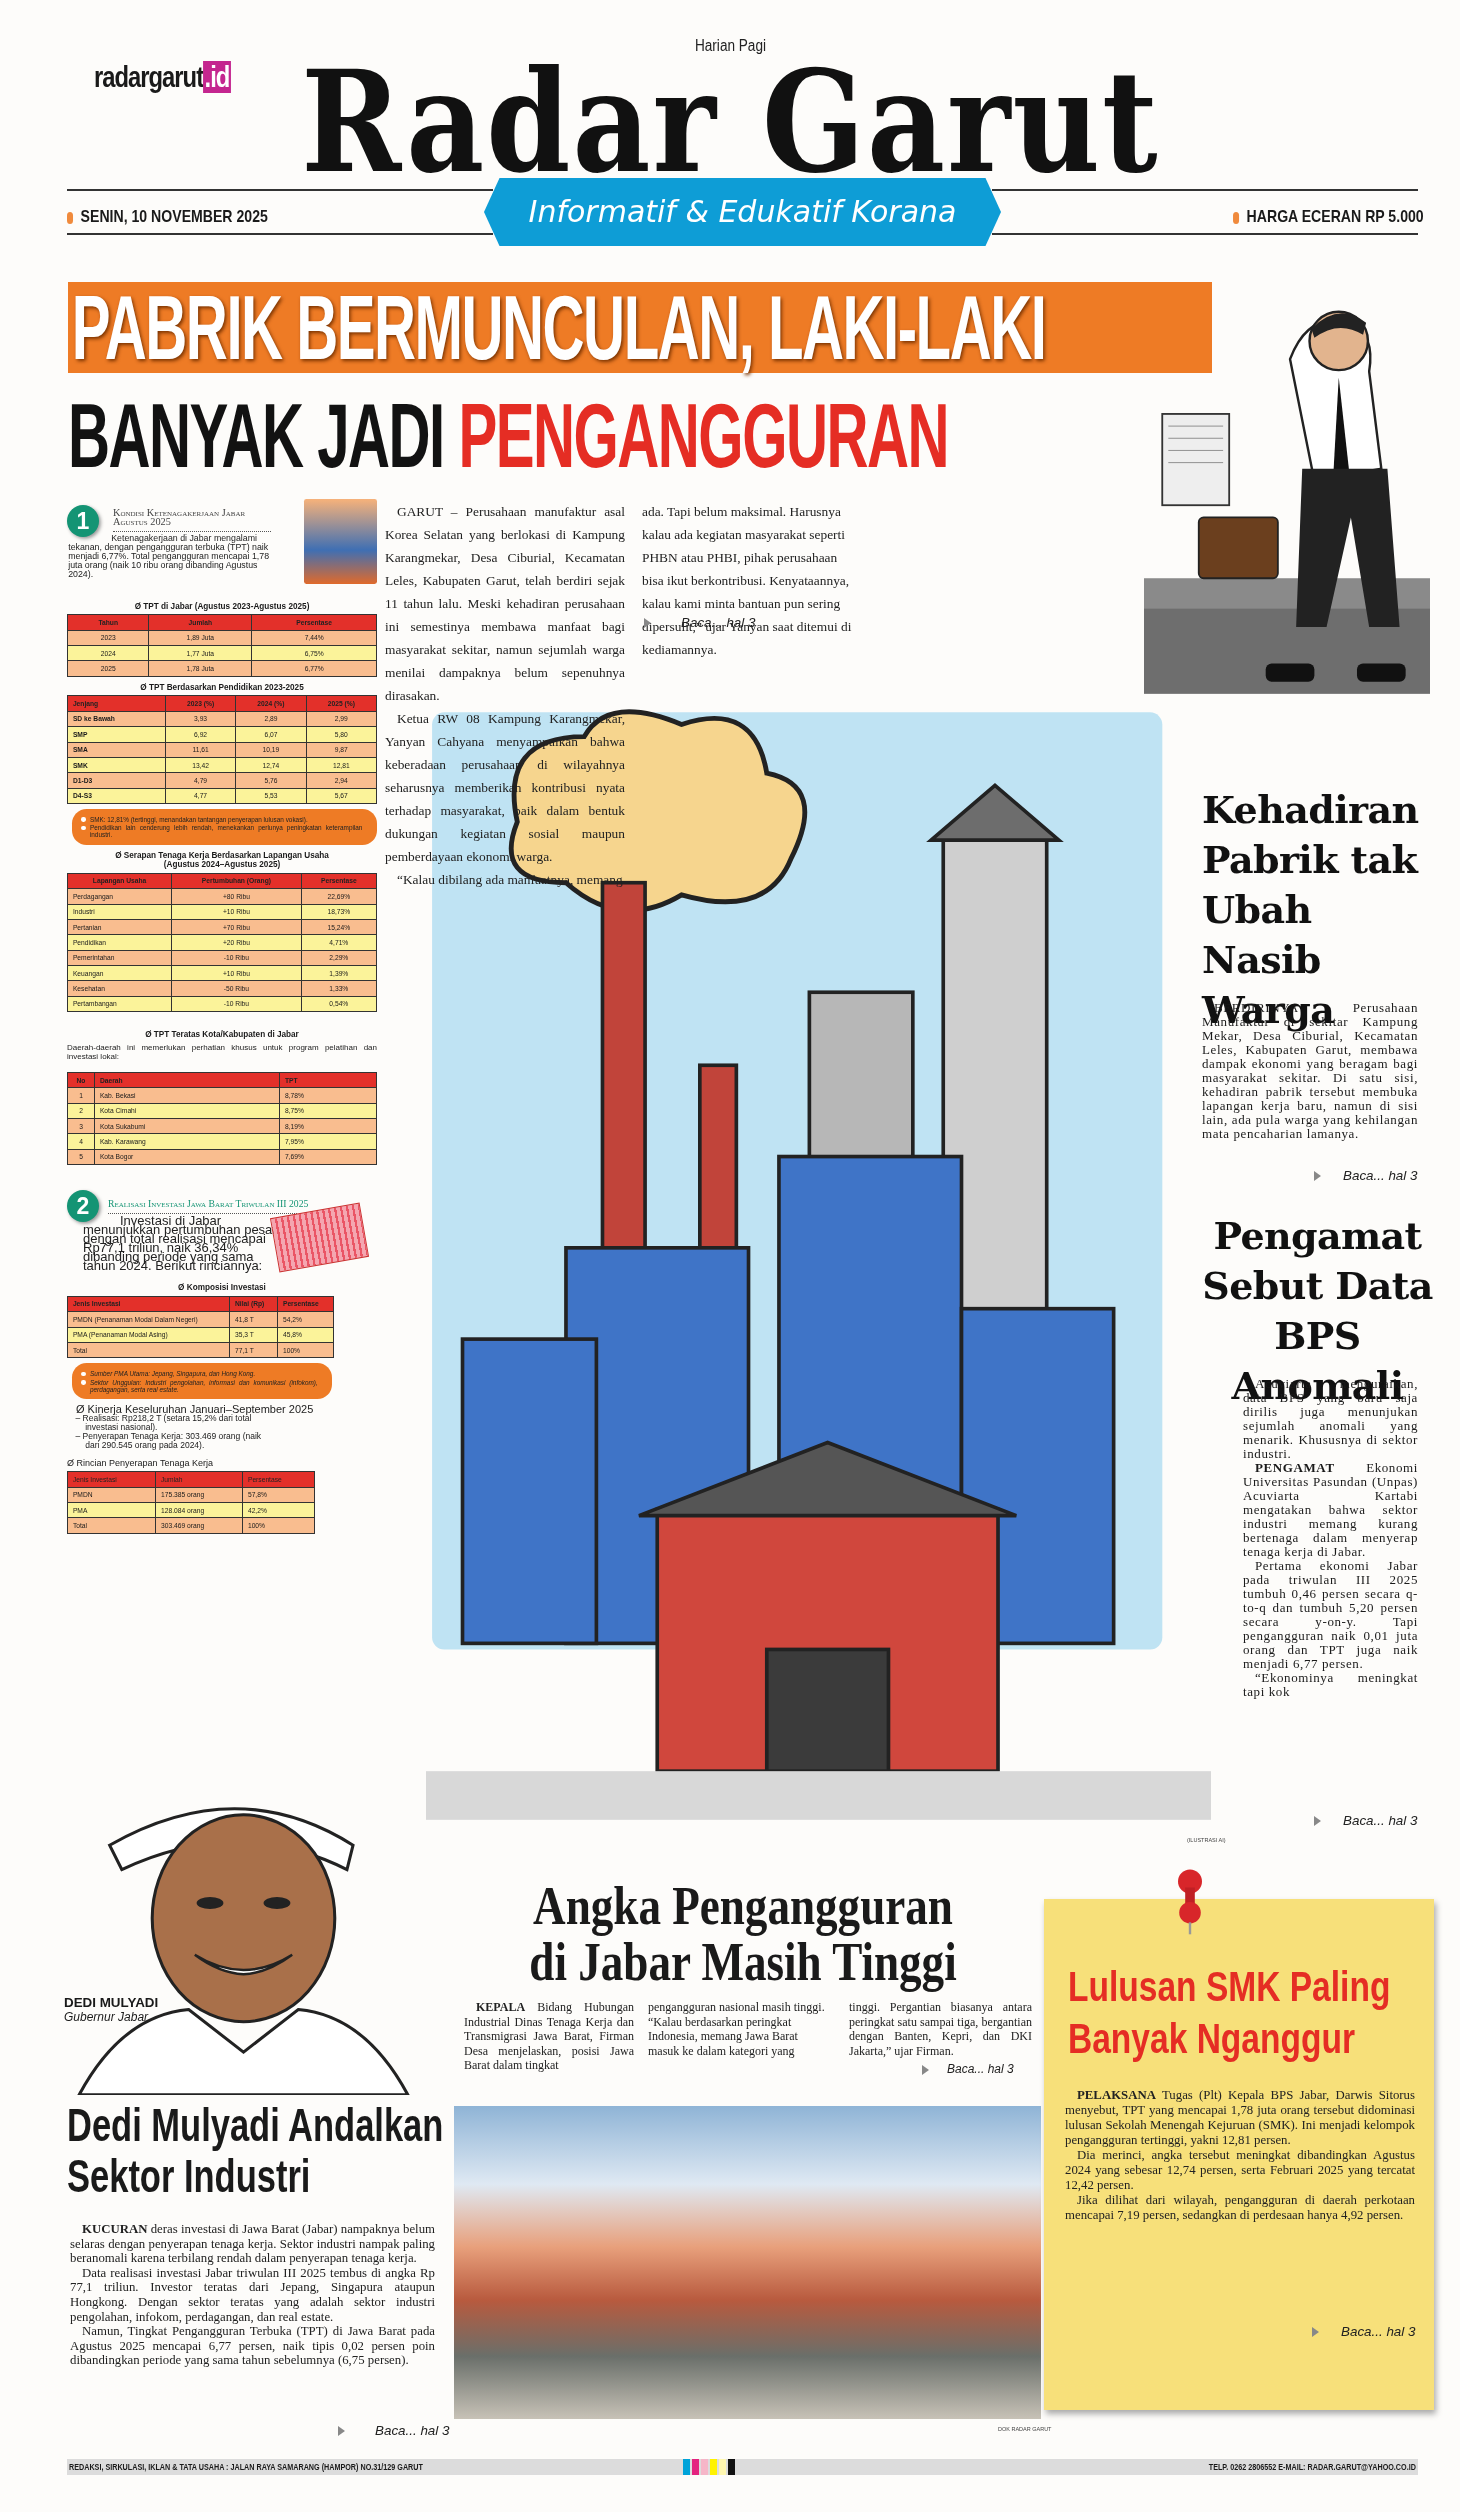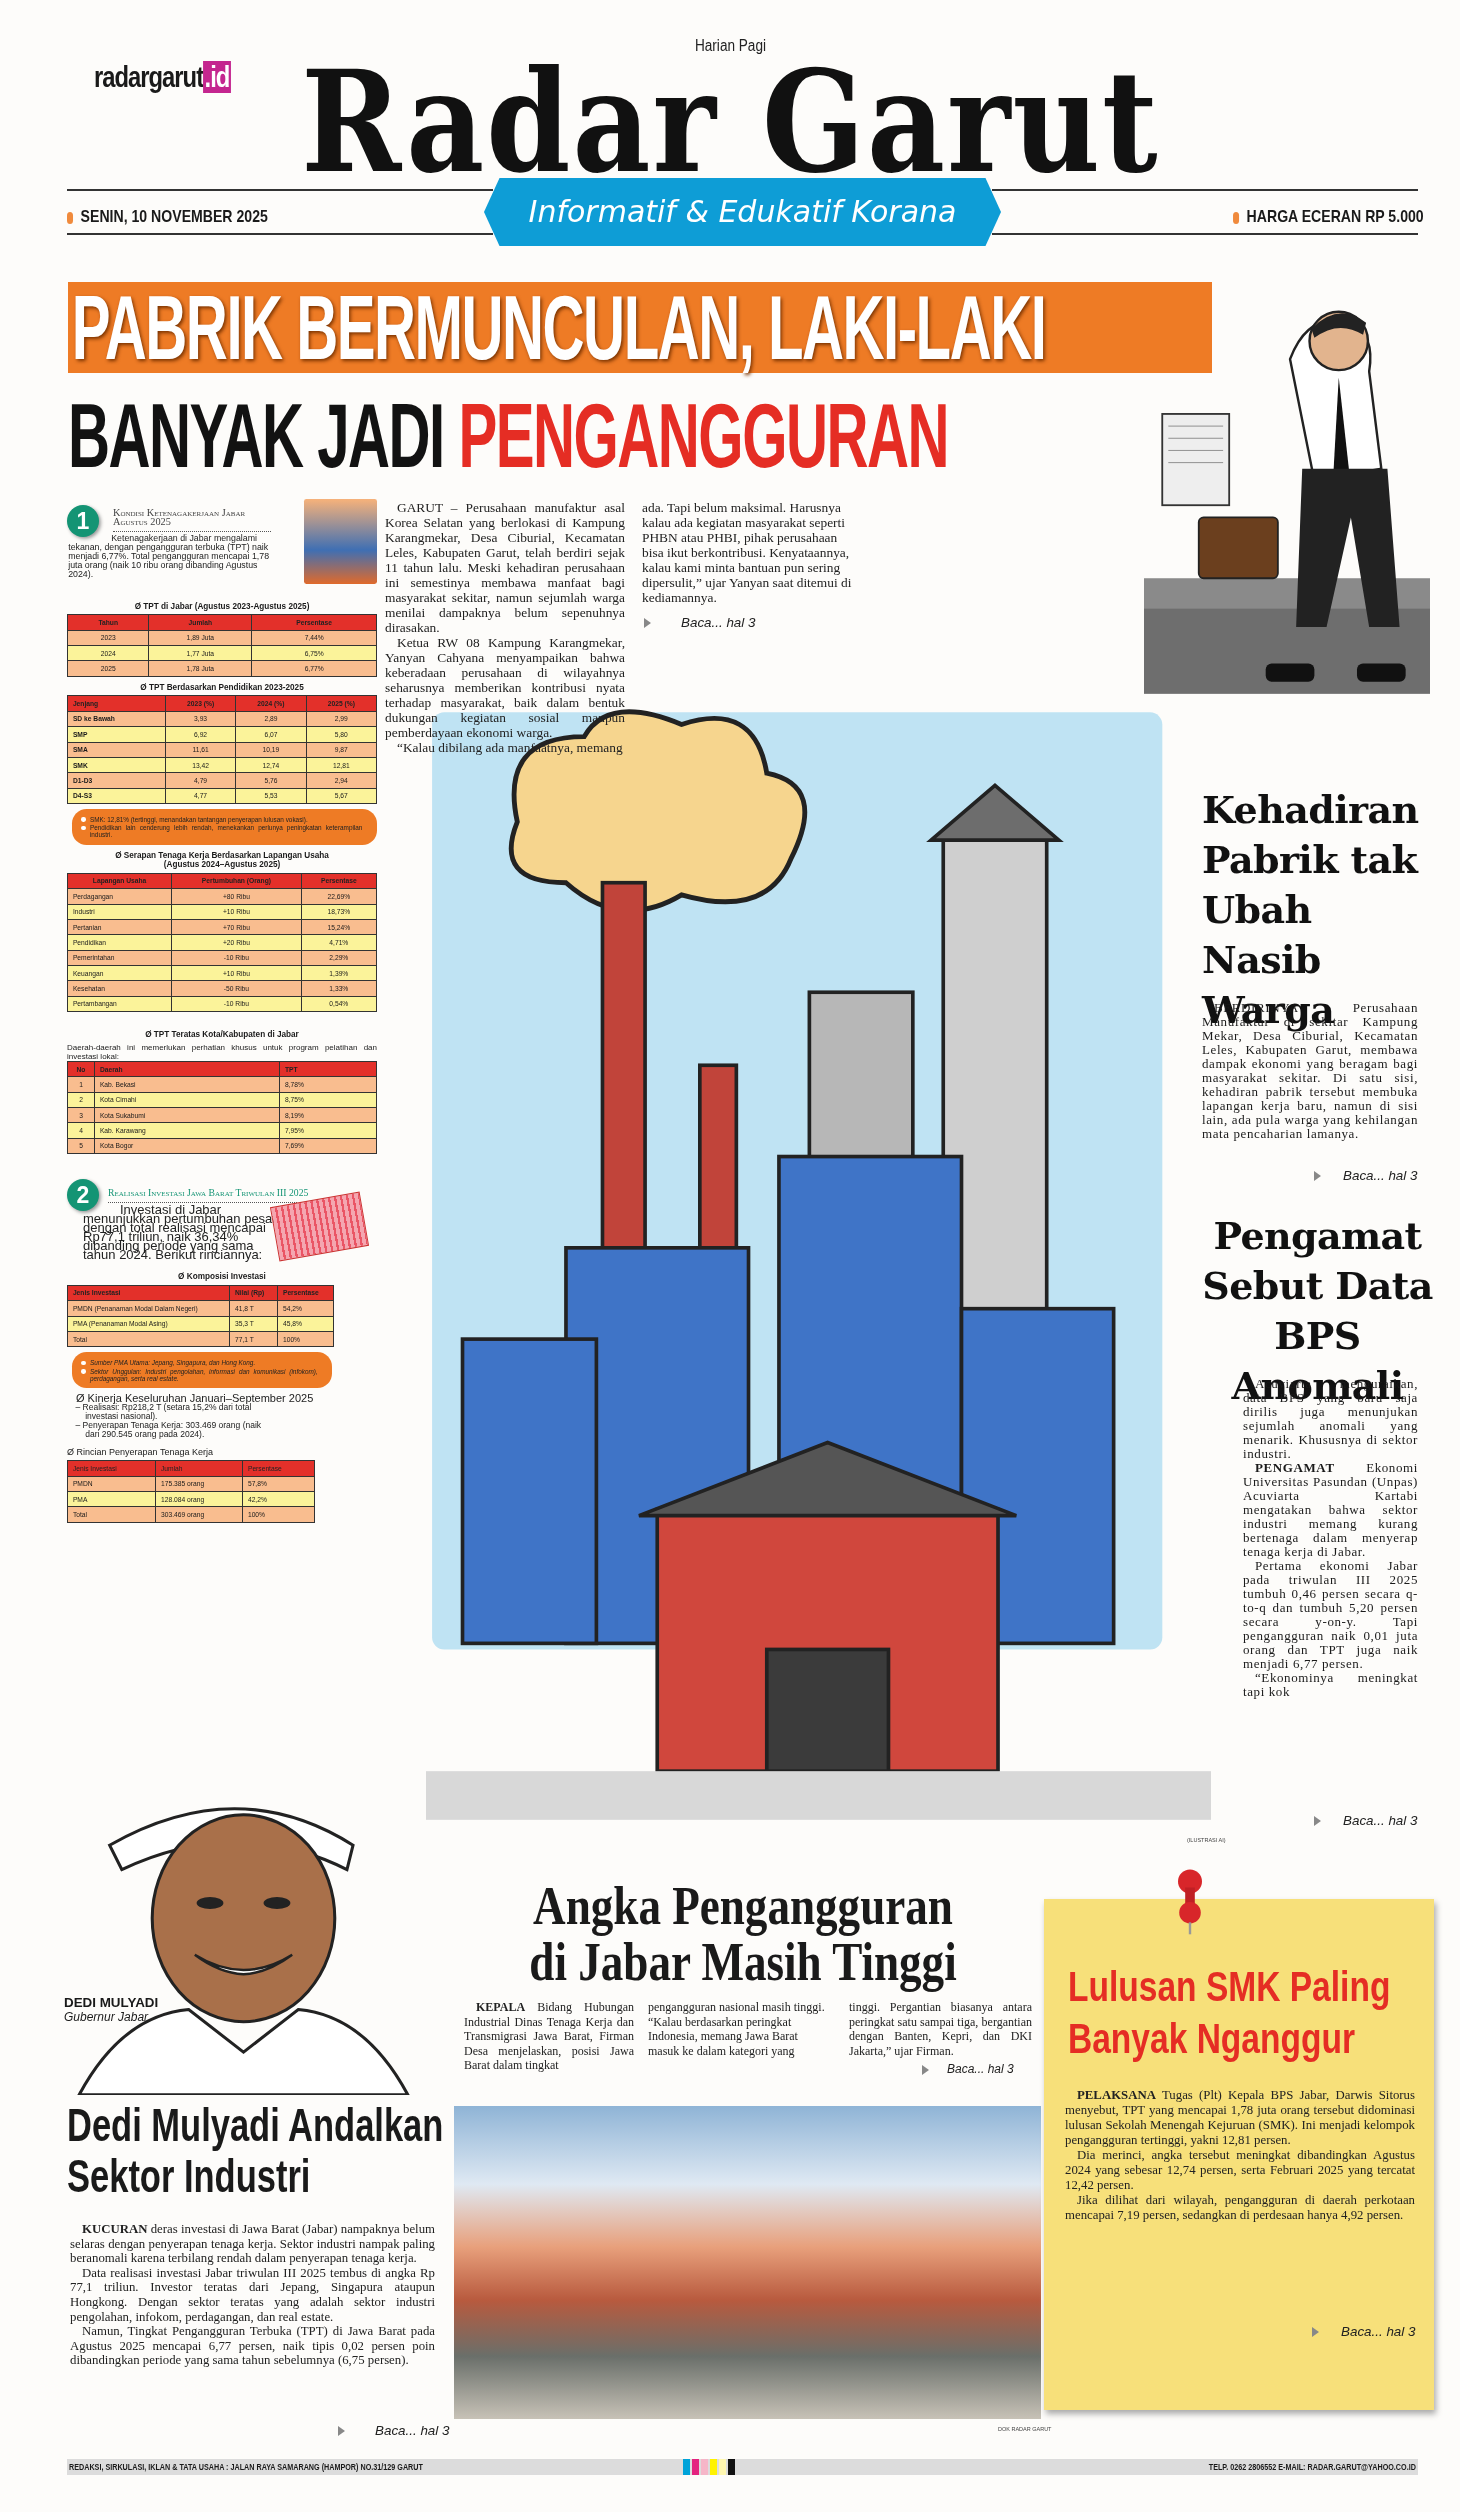--- a/index.html
+++ b/index.html
@@ -44,21 +44,21 @@
   table.it td.l, table.it th.l { text-align: left; }
   table.it td.b { font-weight: bold; }
   .note-pill { background: #ee7b25; border-radius: 14.6px; padding: 4.9px 14.6px 4.9px 18px; margin: 4.9px 0 6px 4.9px; font-size: 6.4px; color: #222; }
   .note-pill li { list-style: none; position: relative; margin: 1.8px 0; text-align: justify; }
   .note-pill li::before { content: ""; position: absolute; left: -8.5px; top: 1.8px; width: 4.3px; height: 4.3px; border-radius: 50%; background: #fff; }
   .note-pill.it li { font-style: italic; }
   .workers-img { right: 0; top: 0; width: 73px; height: 85px; background: linear-gradient(#f7b27a, #3f6fb3 60%, #e06a2b); border-radius: 2.4px; }
   .money-img { width: 91px; height: 55px; background: repeating-linear-gradient(90deg, #f4a6b0 0 3.7px, #ea5565 3.7px 6px); border: 1.2px solid #c33; transform: rotate(-10deg); }
 
   
-  .col-text { font-size: 13.4px; line-height: 15px; text-align: justify; color: #222; }
+  .col-text { font-size: 13.4px; line-height: 23px; text-align: justify; color: #222; }
   .col-text p { text-indent: 12px; }
   .baca { font-family: "Liberation Sans", sans-serif; font-style: italic; font-size: 13.4px; color: #222; }
   .baca .tri { display: inline-block; width: 0; height: 0; border-top: 5.5px solid transparent; border-bottom: 5.5px solid transparent; border-left: 7.3px solid #888; margin-right: 30px; vertical-align: middle; }
   .right-headline { font-family: "DejaVu Serif", serif; font-weight: bold; font-size: 38px; line-height: 50px; color: #111; letter-spacing: -0.6px; }
   .right-text { font-size: 13px; line-height: 14px; text-align: justify; letter-spacing: 0.6px; }
   .right-text p { text-indent: 12px; }
 
   
   .dedi-illus { left: 67px; top: 1778px; width: 353px; height: 317px; }
   .name-tag { left: 64px; top: 1995px; font-family: "Liberation Sans", sans-serif; }
@@ -279,21 +279,21 @@
         </tr>
       <tr>
           <td class="l">Pertambangan</td>
           <td>-10 Ribu</td>
           <td>0,54%</td>
         </tr>
     </tbody>
   </table>
 
   <div class="sec-title" style="margin-top:18px;">Ø  TPT Teratas Kota/Kabupaten di Jabar</div>
-  <div class="info-p" style="text-align:justify;font-size:8px;">Daerah-daerah ini memerlukan perhatian khusus untuk program pelatihan dan investasi lokal:</div>
+  <div class="info-p" style="text-align:justify;margin-bottom:11px;font-size:8px;">Daerah-daerah ini memerlukan perhatian khusus untuk program pelatihan dan investasi lokal:</div>
   <table class="it">
     <thead>
         <tr>
       <th style="width:27px;">No</th>
       <th class="l">Daerah</th>
       <th class="l" style="width:97px;">TPT</th>
     </tr>
       </thead>
     <tbody>
       <tr>

